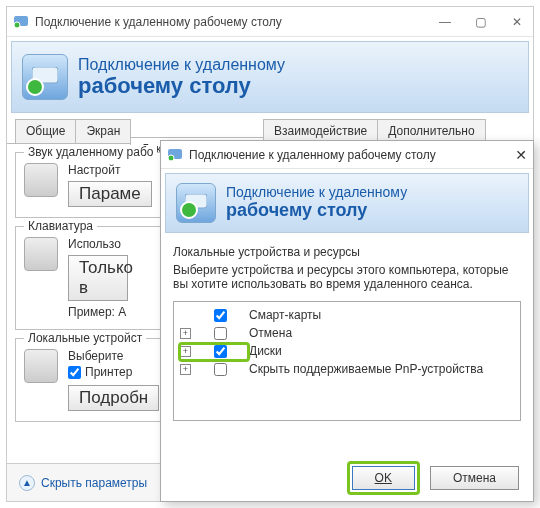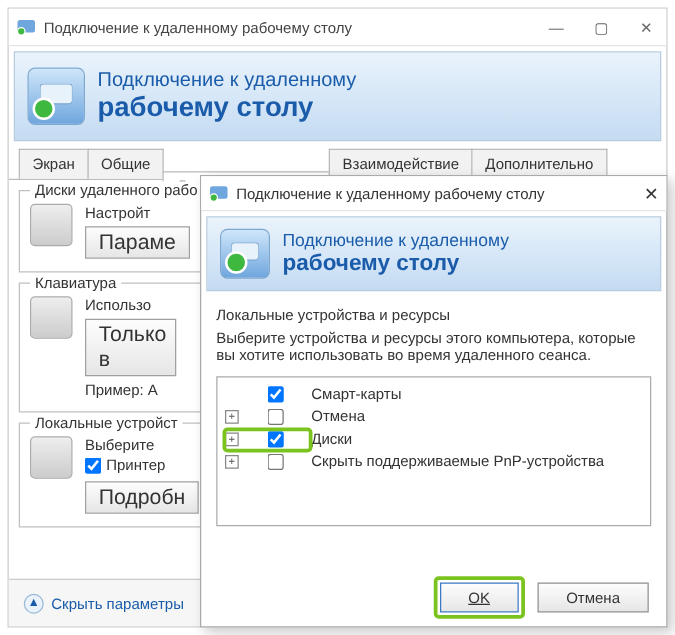--- a/index.html
+++ b/index.html
@@ -255,46 +255,46 @@
           <rect x="0" y="0" width="26" height="16" rx="3" fill="#e8f2fb" stroke="#7fa8cf"></rect>
         </svg>
     </div>
     <div class="banner-text">
       <div class="l1">Подключение к удаленному</div>
       <div class="l2">рабочему столу</div>
     </div>
   </div>
 
   <div class="tabstrip">
+    <div class="tab">Общие</div>
     <div class="tab">Экран</div>
-    <div class="tab">Общие</div>
     <div class="tab active">Локальные ресурсы</div>
     <div class="tab">Взаимодействие</div>
     <div class="tab">Дополнительно</div>
   </div>
 
   <div class="content">
     <div class="group">
-      <div class="group-title">Диски удаленного рабо</div>
+      <div class="group-title">Звук удаленному рабо</div>
       <div class="group-inner">
         <div class="group-icon"></div>
         <div class="group-body">
           <div>Настройт</div>
           <div class="btn-classic">Параме</div>
         </div>
       </div>
     </div>
 
     <div class="group">
       <div class="group-title">Клавиатура</div>
       <div class="group-inner">
         <div class="group-icon"></div>
         <div class="group-body">
           <div>Использо</div>
-          <div class="btn-classic" style="width:73px">Только в</div>
+          <div class="btn-classic" style="width:60px">Только в</div>
           <div style="margin-top:4px">Пример: A</div>
         </div>
       </div>
     </div>
 
     <div class="group">
       <div class="group-title">Локальные устройст</div>
       <div class="group-inner">
         <div class="group-icon"></div>
         <div class="group-body">

